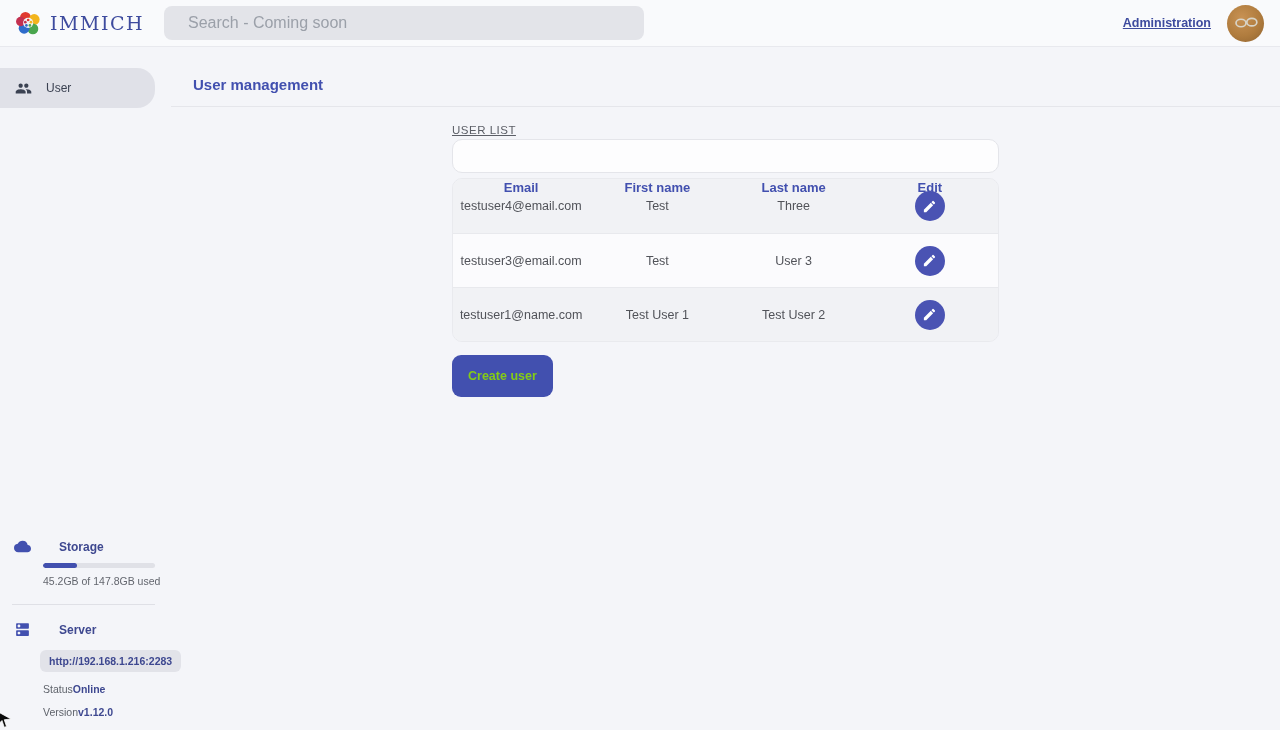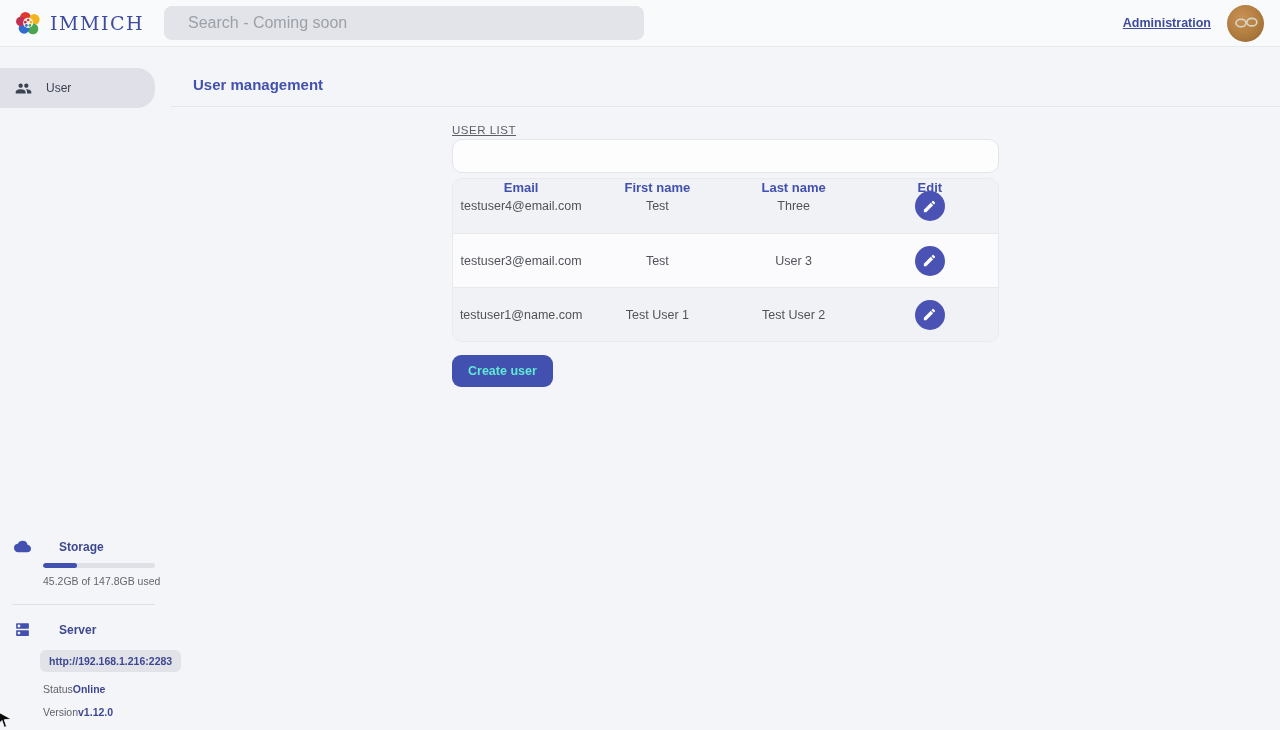--- a/index.html
+++ b/index.html
@@ -97,22 +97,22 @@
   .t-row + .t-row { border-top:1px solid #e8e9ed; }
   .t-cell { text-align:center; color:#515359; font-size:12.5px; }
   .edit-cell { display:flex; justify-content:center; }
   .edit-btn {
     width:30px; height:30px; border-radius:50%; border:none; background:#4a53b3;
     display:flex; align-items:center; justify-content:center; cursor:pointer;
   }
   .edit-btn svg { width:15px; height:15px; fill:#fff; }
 
   .create-btn {
-    margin-top:13px; height:32px; padding:0 16px; border:none; border-radius:9px;
-    background:#4250af; color:#5eead4; font-weight:600; font-size:12.5px;
+    margin-top:13px; height:42px; padding:0 16px; border:none; border-radius:9px;
+    background:#4250af; color:#84cc16; font-weight:600; font-size:12.5px;
     font-family:inherit; cursor:pointer;text-align:center;
   }
 
   
   .cursor { position:absolute; left:-4px; bottom:2px; width:18px; height:18px; }
 </style>
 </head>
 <body>
 
 <header class="topbar">

